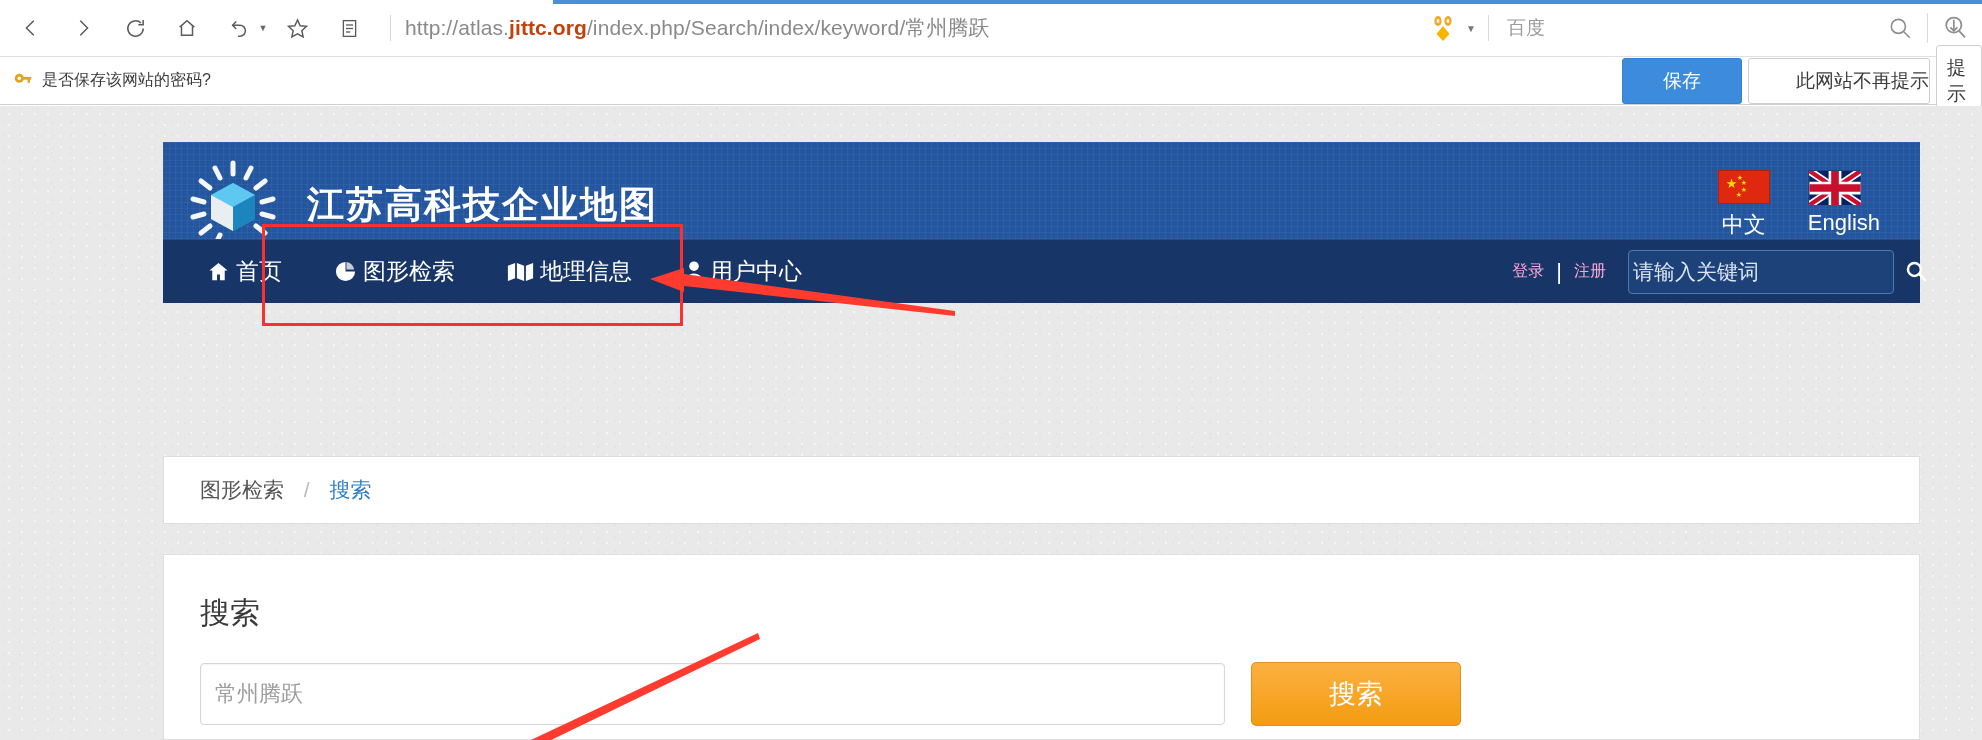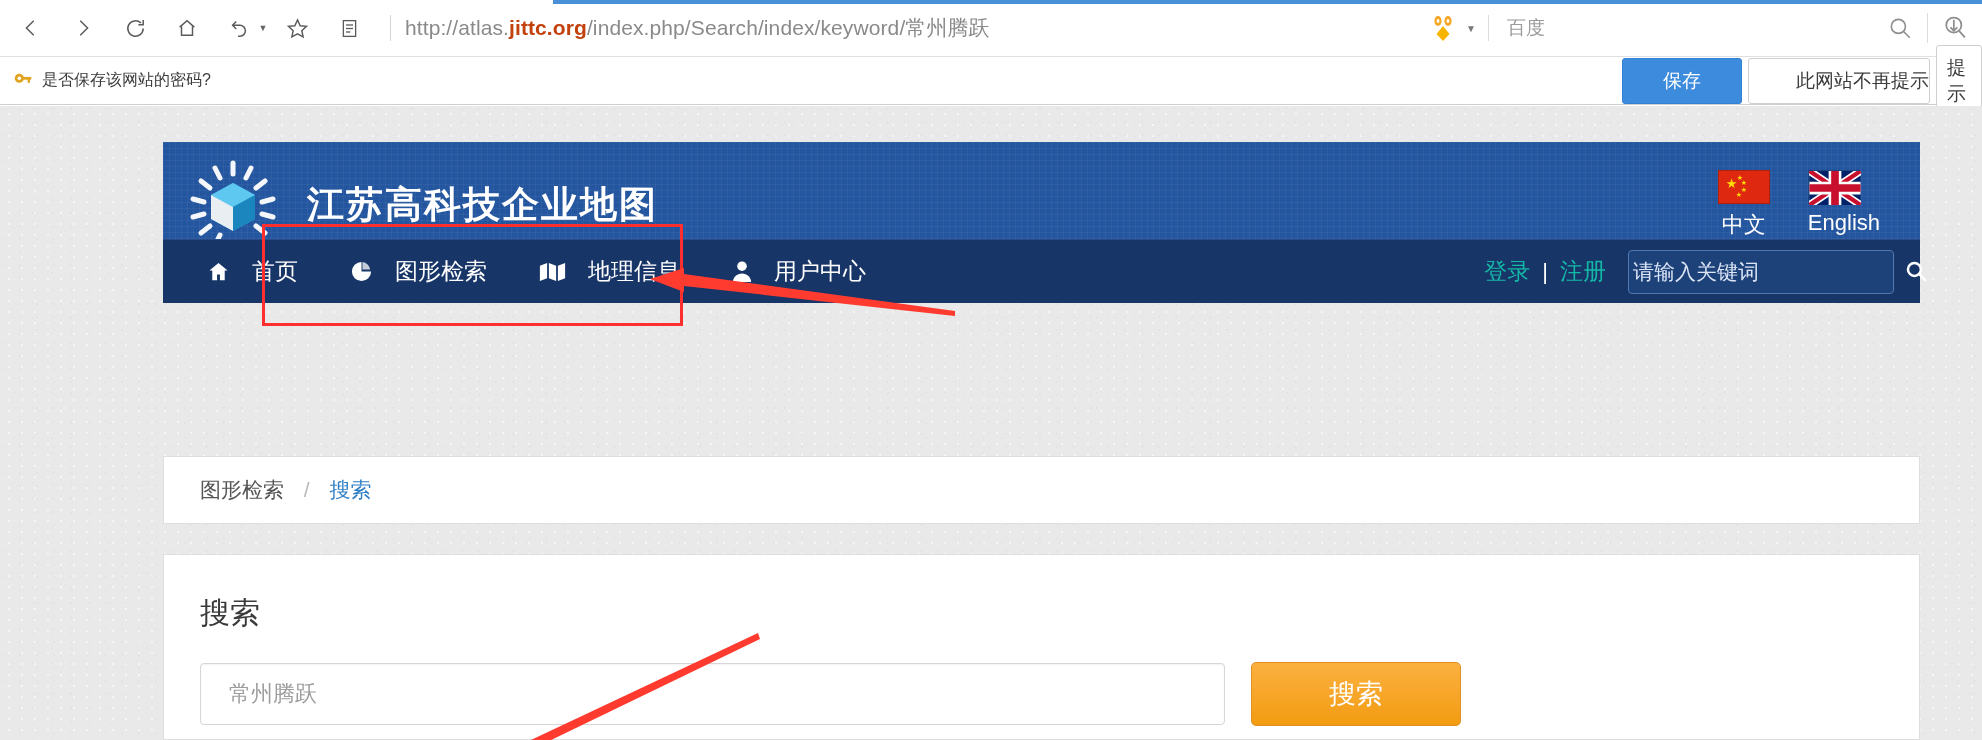--- a/index.html
+++ b/index.html
@@ -105,27 +105,27 @@
   .flag-cn .s2 { position:absolute; left:22px; top:8px;  color:#ffde00; font-size:7px; line-height:7px; }
   .flag-cn .s3 { position:absolute; left:22px; top:15px; color:#ffde00; font-size:7px; line-height:7px; }
   .flag-cn .s4 { position:absolute; left:17px; top:20px; color:#ffde00; font-size:7px; line-height:7px; }
 
   
   .site-nav {
     top: 133px; height: 64px; background: #173567; display: flex; align-items: center;
     position:absolute; border-top:1px solid #2a4a85;
   }
   .nav-item {
-    display: flex; align-items: center; gap: 22px; color: #ffffff; font-size: 23px;
+    display: flex; align-items: center; gap: 6px; color: #ffffff; font-size: 23px;
     padding: 0 26px; height: 64px; white-space: nowrap;
   }
   .nav-item:first-child { margin-left: 18px; }
   .nav-icon { display:flex; align-items:center; color:#ffffff; }
   .nav-right { margin-left: auto; display: flex; align-items: center; margin-right: 26px; gap: 0; }
-  .auth-link { color:#14b8a6; font-size: 23px; text-align: center; }
+  .auth-link { color:#f9a8d4; font-size: 16px; text-align: center; }
   .auth-sep { color:#ffffff; font-size: 22px; margin: 0 12px; }
   .nav-search {
     margin-left: 22px; width: 266px; height: 44px; background: #1d4179;
     border: 1px solid #4f79b5; border-radius: 4px; display: flex; align-items: center;
   }
   .nav-search-input {
     flex: 1; background: transparent; border: 0; outline: 0; color: #e8eefb;
     font-size: 21px; padding-left: 4px; font-family: inherit;
   }
   .nav-search-input::placeholder { color: #dce6f7; }
@@ -141,21 +141,21 @@
   .crumb .cur { color: #2f7fc4; }
 
   
   .search-card {
     top: 448px; height: 186px; background: #ffffff; border: 1px solid #dedede; position:absolute;
   }
   .search-title { margin: 38px 0 0 36px; font-size: 30px; color: #3a3a3a; }
   .search-row { display: flex; align-items: center; margin: 28px 0 0 36px; }
   .search-field {
     width: 1025px; height: 62px; border: 1px solid #d6d6d6; border-radius: 4px;
-    background: #ffffff; padding: 0 28px; font-size: 22px; color: #9d9d9d;
+    background: #ffffff; padding: 0 14px; font-size: 22px; color: #9d9d9d;
     font-family: inherit; outline: none;
     box-shadow: inset 0 1px 2px rgba(0,0,0,.05);
   }
   .search-field::placeholder { color:#9d9d9d; }
   .search-submit {
     margin-left: 26px; width: 210px; height: 64px; border: 1px solid #e09020;
     border-radius: 5px; background: linear-gradient(#fbb040, #f39c12);
     color: #ffffff; font-size: 27px; font-family: inherit; cursor: pointer;
   }
 

